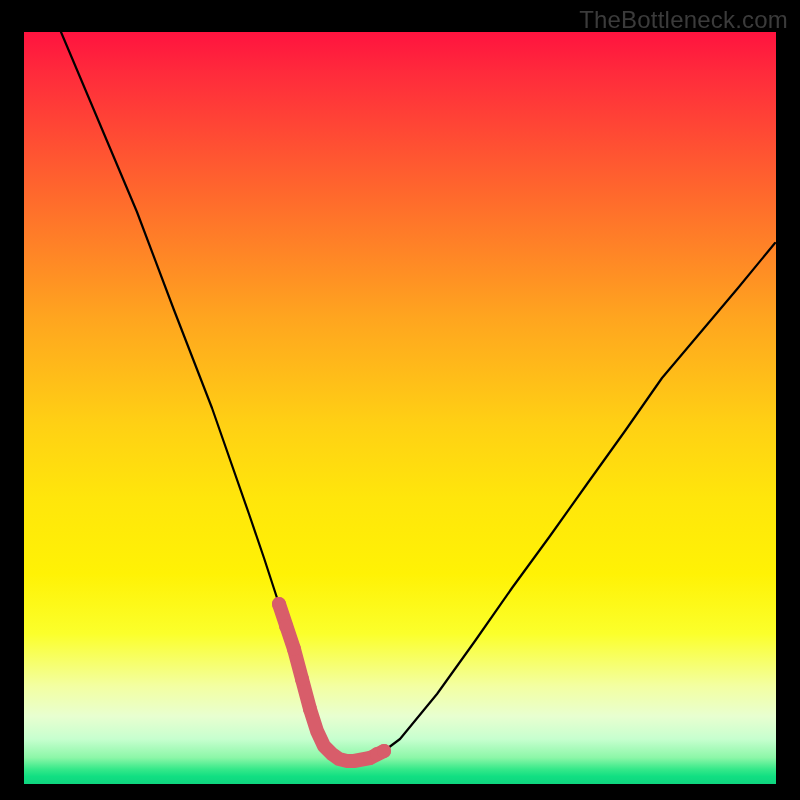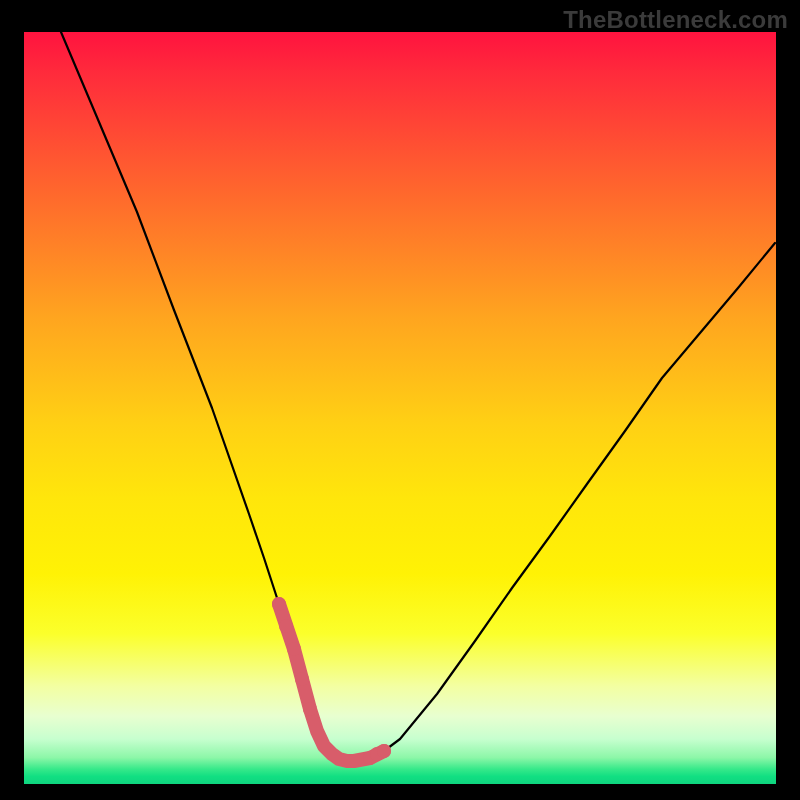--- a/index.html
+++ b/index.html
@@ -15,21 +15,21 @@
     width: 800px;
     height: 800px;
     background: #000000;
     box-sizing: border-box;
   }
   .watermark {
     position: absolute;
     top: 6px;
     right: 12px;
     font-size: 24px;
-    font-weight: 700;
+    font-weight: 400;
     color: #3b3b3b;
     letter-spacing: 0.2px;
     z-index: 20;
   }
   .plot-area {
     position: absolute;
     left: 24px;
     top: 32px;
     width: 752px;
     height: 752px;

